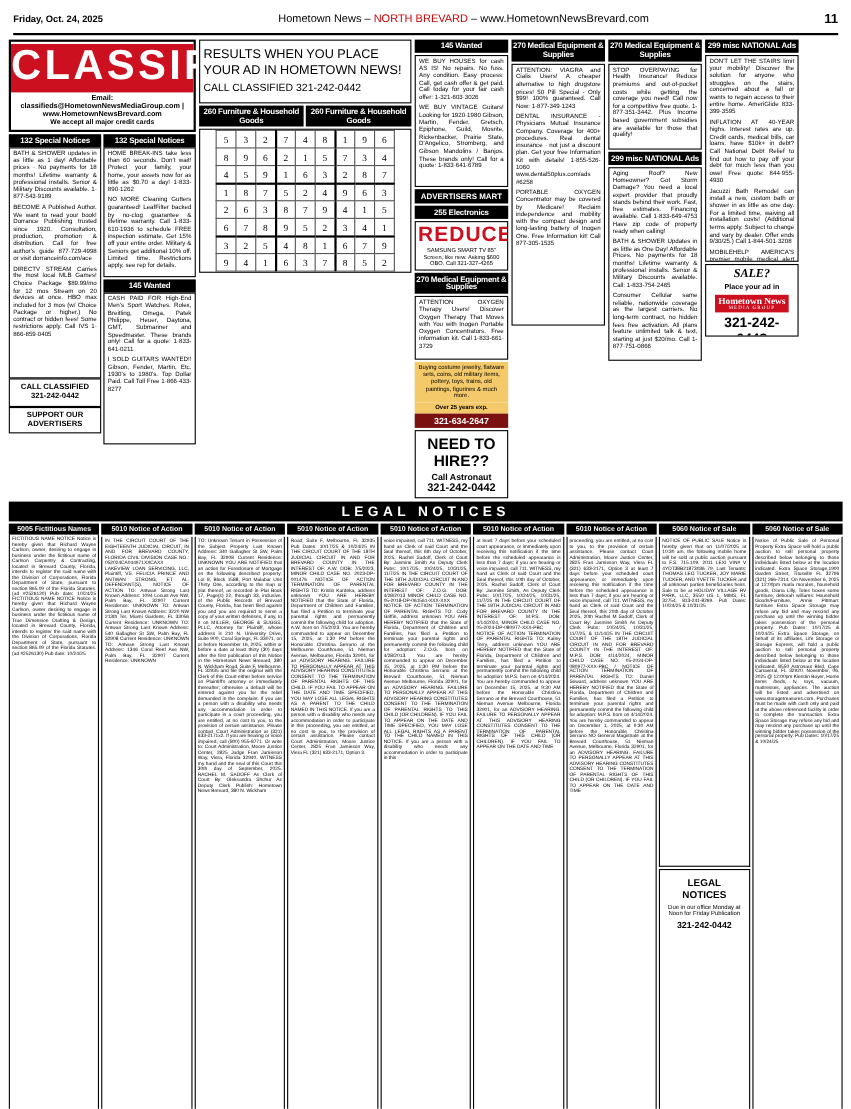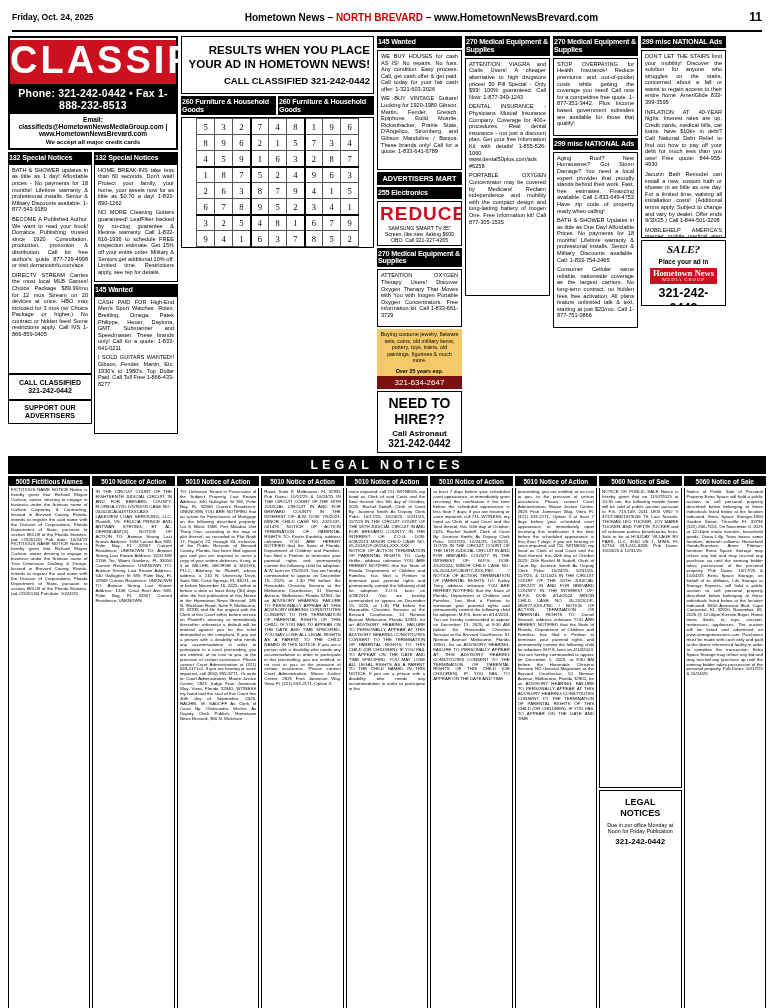--- a/index.html
+++ b/index.html
@@ -15,32 +15,32 @@
 
   
   .masthead {
     display: flex;
     align-items: center;
     justify-content: space-between;
     font-size: 9px;
     padding: 10px 4px 6px 4px;
   }
   .masthead .date { font-weight: bold; font-size: 8.5px; }
-  .masthead .center { font-size: 10px; font-weight: bold; text-align: right; }
+  .masthead .center { font-size: 10px; font-weight: normal; text-align: right; }
   .masthead .center .red { color: #cc0000; }
   .masthead .pageno { font-size: 12px; font-weight: bold; }
   .rule { border-top: 2px solid #000; margin: 0 4px 4px 4px; }
 
   
   .colhead {
     background: #000;
     color: #fff;
     font-size: 7.2px;
     font-weight: bold;
-    text-align: left;
+    text-align: center;
     padding: 2px 1px;
     letter-spacing: -0.2px;
     line-height: 1.1;
   }
   .box {
     border: 1px solid #000;
     padding: 2px 3px;
     font-size: 5.6px;
     line-height: 1.18;
     text-align: justify;
@@ -78,22 +78,22 @@
     background: #000; color: #fff;
     font-size: 10.5px; font-weight: bold;
     padding: 3px 0; letter-spacing: 0.2px;
   }
   .emailline { font-size: 6.6px; font-weight: bold; padding: 2px 2px 0 2px; }
   .cardline { font-size: 6.2px; font-weight: bold; padding: 1px 0 3px 0; }
 
   
   .results-box {
     border: 1px solid #000;
-    text-align: right;
-    font-weight: bold;
+    text-align: left;
+    font-weight: normal;
     padding: 6px 3px;
     line-height: 1.25;
   }
   .results-box .l1 { font-size: 11.5px; }
   .results-box .l2 { font-size: 9.5px; margin-top: 3px; }
 
   .sudoku-title {
     text-align: center;
     font-family: "Liberation Serif", serif;
     font-style: italic;
@@ -116,21 +116,21 @@
   }
   .reduced {
     color:#cc1020; font-size:19px; font-weight:bold; text-align:center; letter-spacing:1px;
     line-height:1; padding:1px 0 2px 0;
   }
   .wanted-gold {
     background:#e8a31b; color:#7a1010; font-weight:bold; text-align:center;
     font-size:12px; letter-spacing:1px; padding:1px 0;
   }
   .gold-body { background:#f3c969; text-align:center; font-size:5.4px; padding:2px 3px; line-height:1.2;}
-  .gold-phone { background:#7a1010; color:#fff; font-weight:normal; font-size:8px; text-align:center; padding:2px;}
+  .gold-phone { background:#7a1010; color:#fff; font-weight:bold; font-size:8px; text-align:center; padding:2px;}
   .need-hire {
     border:1px solid #000; text-align:center; font-weight:bold; padding:3px 2px;
   }
   .need-hire .a { font-size:14px; }
   .need-hire .b { font-size:8px; margin-top:2px;}
   .need-hire .c { font-size:10px; }
 
   .garage {
     text-align:center; font-weight:bold;
   }
@@ -181,21 +181,20 @@
     </div>
     <div class="pageno">11</div>
   </div>
   <div class="rule"></div>
 
   <div class="topgrid">
 
     <div class="tcol" style="width:170px">
       <div class="classifieds-banner">
         <div class="classifieds-word">CLASSIFIEDS</div>
-        <div class="phoneline">Phone: 321-242-0442 • Fax 1-888-232-8513</div>
         <div class="emailline">Email: classifieds@HometownNewsMediaGroup.com | www.HometownNewsBrevard.com</div>
         <div class="cardline">We accept all major credit cards</div>
       </div>
       <div style="display:flex; gap:2px;">
         <div style="width:84px">
           <div class="colhead">132 Special Notices</div>
           <div class="box" style="height:210px">
             <p>BATH &amp; SHOWER updates in as little as 1 day! Affordable prices - No payments for 18 months! Lifetime warranty &amp; professional installs. Senior &amp; Military Discounts available. 1-877-543-9189</p>
             <p>BECOME A Published Author. We want to read your book! Dorrance Publishing trusted since 1920. Consultation, production, promotion &amp; distribution. Call for free author's guide 877-729-4998 or visit dorranceinfo.com/ace</p>
             <p>DIRECTV STREAM Carries the most local MLB Games! Choice Package $89.99/mo for 12 mos Stream on 20 devices at once. HBO max included for 3 mos (w/ Choice Package or higher.) No contract or hidden fees! Some restrictions apply. Call IVS 1-866-859-0405</p>

